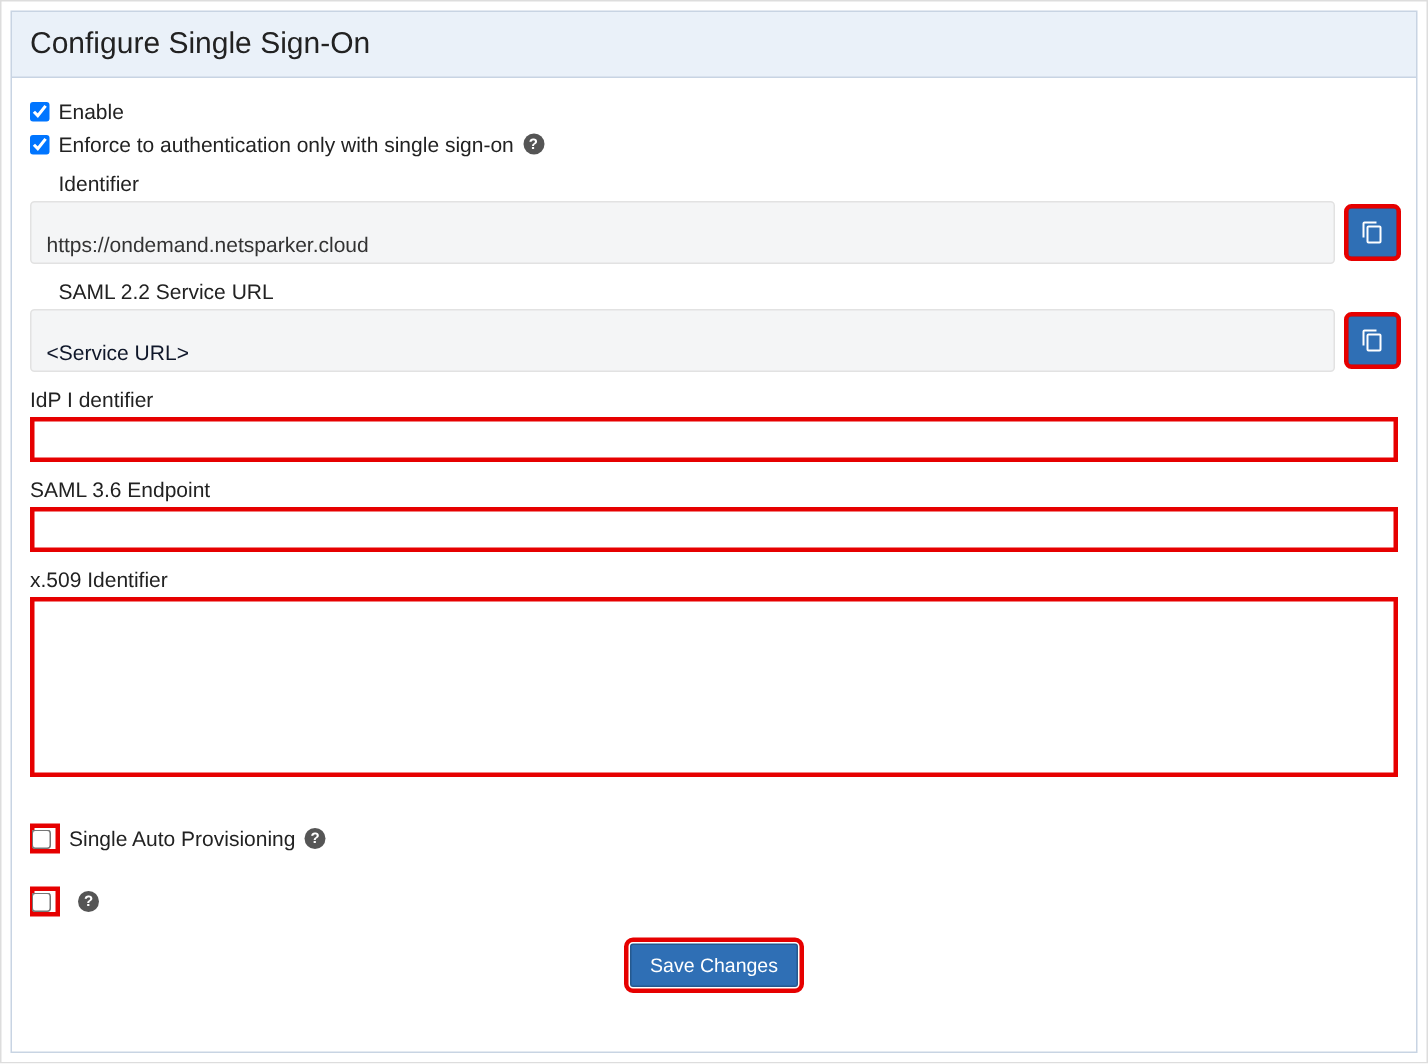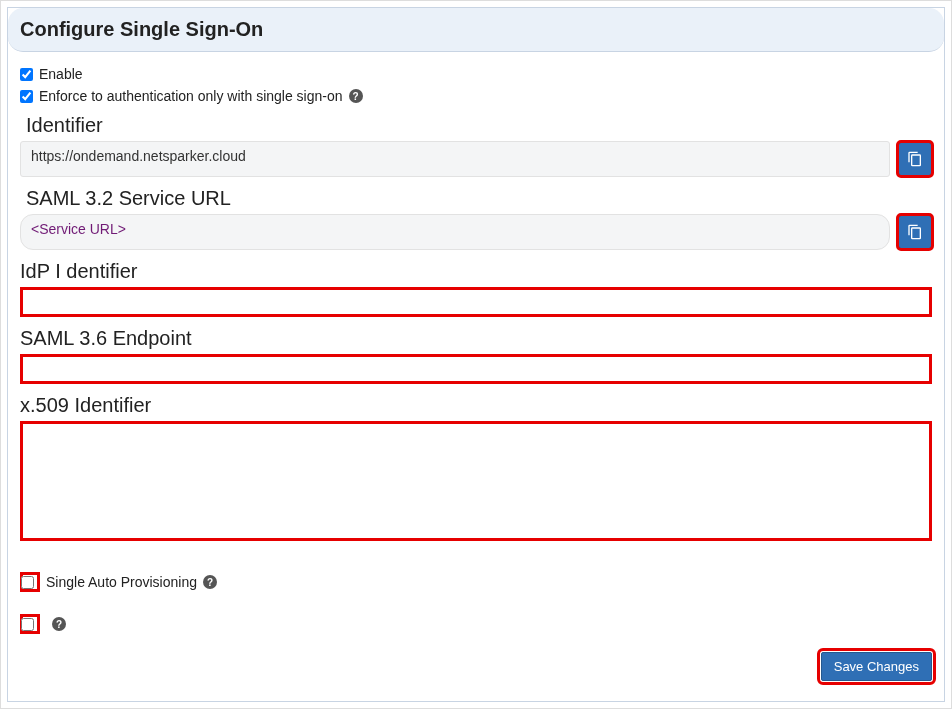--- a/index.html
+++ b/index.html
@@ -20,23 +20,22 @@
   .panel {
     border: 1px solid #c8d4e3;
     height: 100%;
     display: flex;
     flex-direction: column;
   }
   .panel-header {
     background: #eaf1f9;
     padding: 10px 12px;
     font-size: 20px;
-    font-weight: 700;
+    font-weight: 400;
     border-bottom: 1px solid #c8d4e3;
-    border-radius: 15px;
   }
   .panel-body {
     padding: 14px 12px 10px 12px;
     flex: 1;
     overflow: auto;
     position: relative;
   }
   .chk-row {
     display: flex;
     align-items: center;
@@ -55,38 +54,38 @@
     border-radius: 50%;
     background: #555;
     color: #fff;
     font-size: 10px;
     font-weight: bold;
     margin-left: 6px;
     cursor: help;
   }
   .field-group { margin-top: 10px; }
   .field-label {
-    margin: 0 0 4px 6px;
-    font-size: 20px;
+    margin: 0 0 4px 19px;
+    font-size: 14px;
   }
   .readonly-row {
     display: flex;
     align-items: center;
     gap: 8px;
   }
   .readonly-input {
     flex: 1;
     background: #f4f5f6;
     border: 1px solid #e2e2e2;
     border-radius: 3px;
-    padding: 6px 10px;
+    padding: 20px 10px;
     color: #333;
     height: 36px;
   }
-  .readonly-input.placeholder { color: #701a75; font-style: normal; border-radius: 13px; }
+  .readonly-input.placeholder { color: #0f172a; font-style: normal; }
   .copy-btn {
     width: 34px;
     height: 34px;
     background: #2f6fb5;
     border: 1px solid #25598f;
     border-radius: 3px;
     display: flex;
     align-items: center;
     justify-content: center;
     cursor: pointer;
@@ -118,21 +117,21 @@
     border: 1px solid #c8c8c8;
     padding: 6px 8px;
     resize: none;
     font-family: inherit;
     font-size: 14px;
   }
   .hl-red-border { border: 3px solid #e60000 !important; }
   .section-gap { margin-top: 18px; }
   .footer-row {
     display: flex;
-    justify-content: flex-end;
+    justify-content: center;
     margin-top: 18px;
   }
   .save-btn {
     background: #2f6fb5;
     border: 1px solid #25598f;
     color: #fff;
     padding: 6px 12px;
     font-size: 13px;
     border-radius: 2px;
     cursor: pointer;
@@ -165,21 +164,21 @@
           <div class="readonly-input">https://ondemand.netsparker.cloud</div>
           <div class="copy-btn hl-red">
             <svg viewBox="0 0 24 24">
                 <path d="M16 1H4a2 2 0 0 0-2 2v14h2V3h12V1zm3 4H8a2 2 0 0 0-2 2v14a2 2 0 0 0 2 2h11a2 2 0 0 0 2-2V7a2 2 0 0 0-2-2zm0 16H8V7h11v14z"></path>
               </svg>
           </div>
         </div>
       </div>
 
       <div class="field-group">
-        <div class="field-label">SAML 3.2 Service URL</div>
+        <div class="field-label">SAML 2.2 Service URL</div>
         <div class="readonly-row">
           <div class="readonly-input placeholder">&lt;Service URL&gt;</div>
           <div class="copy-btn hl-red">
             <svg viewBox="0 0 24 24">
                 <path d="M16 1H4a2 2 0 0 0-2 2v14h2V3h12V1zm3 4H8a2 2 0 0 0-2 2v14a2 2 0 0 0 2 2h11a2 2 0 0 0 2-2V7a2 2 0 0 0-2-2zm0 16H8V7h11v14z"></path>
               </svg>
           </div>
         </div>
       </div>
 

